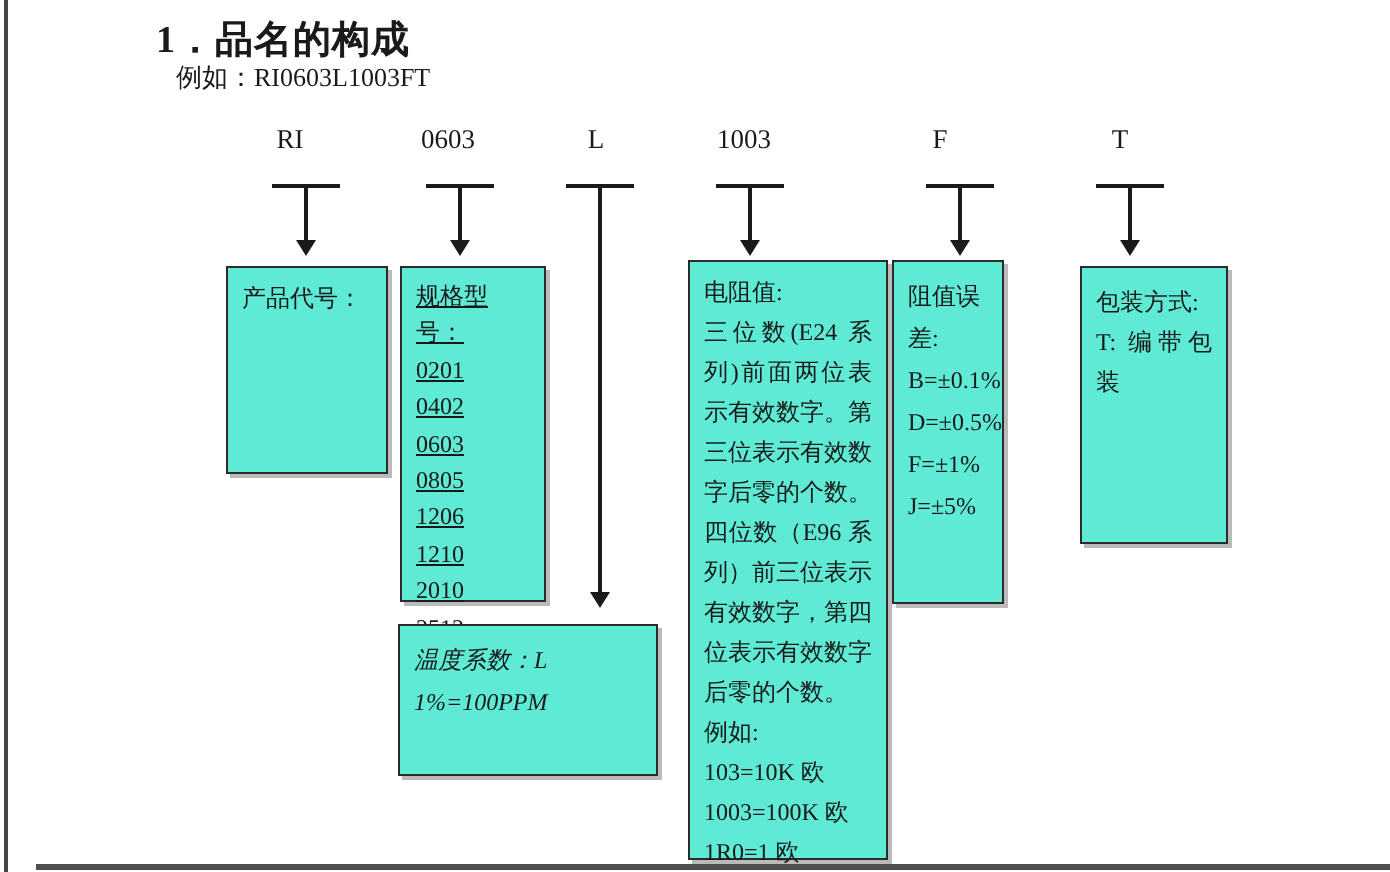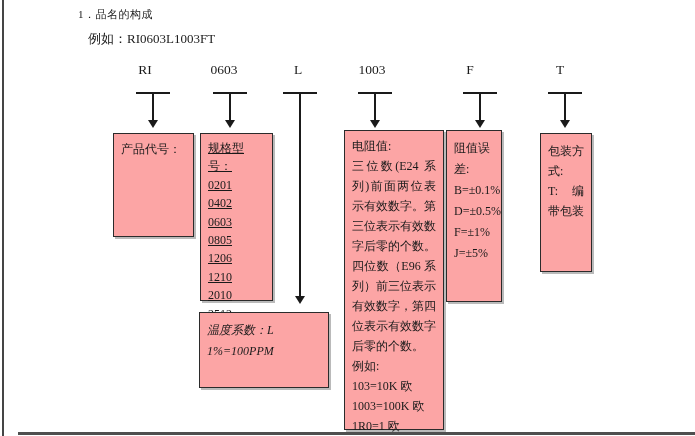--- a/index.html
+++ b/index.html
@@ -4,35 +4,35 @@
 <style>
   html,body{margin:0;padding:0;}
   body{
     width:695px;height:436px;position:relative;overflow:hidden;
     background:#ffffff;
     font-family:"Liberation Serif","DejaVu Serif",serif;
     color:#1a1a1a;
   }
   .abs{position:absolute;}
   .page-title{
-    left:78px;top:7px;font-size:11px;font-weight:normal;letter-spacing:.5px;
+    left:78px;top:7px;font-size:19px;font-weight:bold;letter-spacing:.5px;
   }
   .example-line{
     left:88px;top:30px;font-size:13px;
   }
   .code-label{
     top:62px;font-size:13.5px;transform:translateX(-50%);white-space:nowrap;
   }
   .arrow{position:absolute;width:40px;}
   .arrow .bar{position:absolute;top:0;left:50%;transform:translateX(-50%);width:34px;height:2px;background:#1a1a1a;}
   .arrow .stem{position:absolute;top:0;left:50%;transform:translateX(-50%);width:2px;background:#1a1a1a;}
   .arrow .head{position:absolute;left:50%;transform:translateX(-50%);width:0;height:0;
     border-left:5px solid transparent;border-right:5px solid transparent;border-top:8px solid #1a1a1a;}
   .dbox{
-    position:absolute;background:#fca5a5;
+    position:absolute;background:#5eead4;
     border:1.6px solid #2b2b2b;
     box-shadow:2px 2px 0 rgba(130,130,130,.55);
     box-sizing:border-box;
     font-size:12px;line-height:20px;
     padding:5px 7px;
   }
   .dbox .jt{text-align:justify;}
   .spec-line{line-height:18.4px;text-decoration:underline;}
   .tol-line{line-height:21px;}
   .tmp-line{line-height:21px;font-style:italic;}
@@ -118,16 +118,16 @@
 </div>
 
 <div class="dbox" style="left:446px;top:130px;width:56px;height:172px;padding-top:7px">
   <div class="tol-line">阻值误差:</div>
   <div class="tol-line">B=±0.1%</div>
   <div class="tol-line">D=±0.5%</div>
   <div class="tol-line">F=±1%</div>
   <div class="tol-line">J=±5%</div>
 </div>
 
-<div class="dbox" style="left:540px;top:133px;width:52px;height:139px;padding-top:7px">
+<div class="dbox" style="left:540px;top:133px;width:74px;height:139px;padding-top:7px">
   <div>包装方式:</div>
   <div class="jt">T: 编带包装</div>
 </div>
 
 </body></html>

